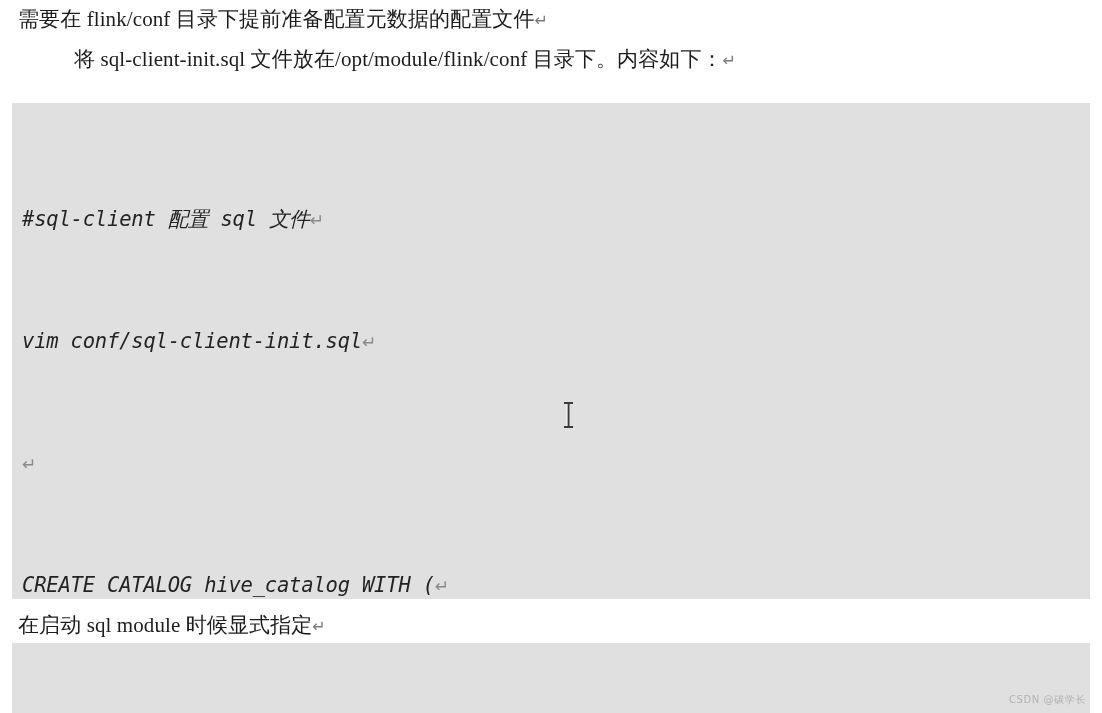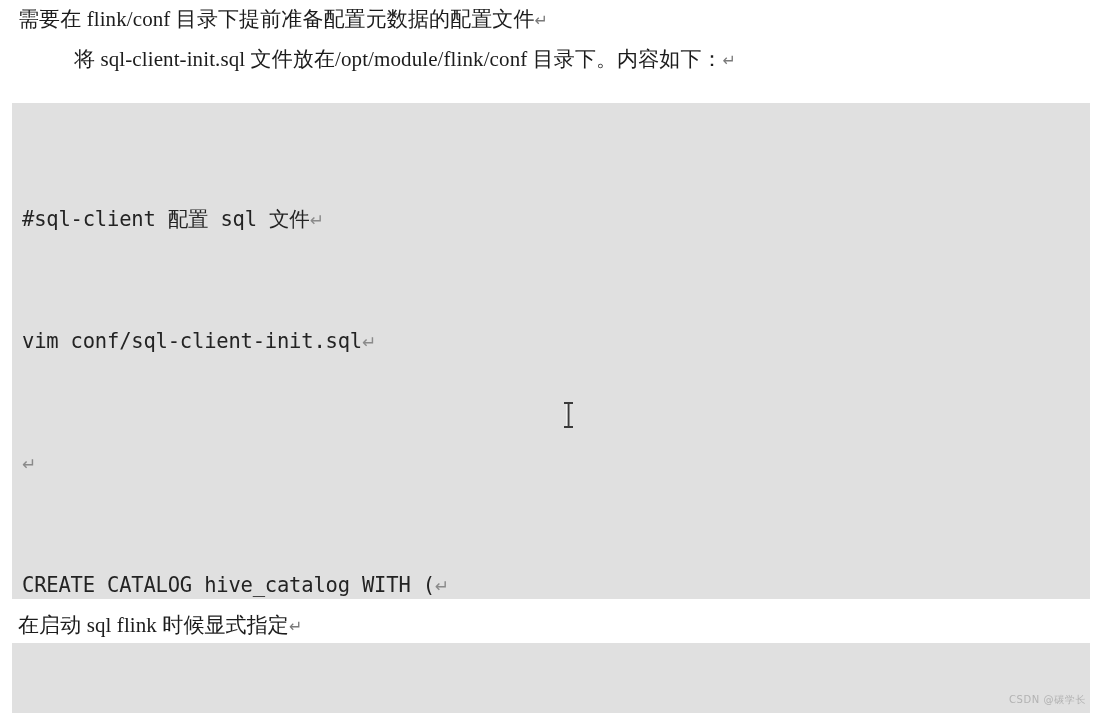--- a/index.html
+++ b/index.html
@@ -45,20 +45,21 @@
   .codeblock {
     position: absolute;
     background: #e0e0e0;
     font-family: "DejaVu Sans Mono", "Liberation Mono", monospace;
     font-size: 20.5px;
     line-height: 30.5px;
     color: #232323;
     white-space: pre;
     letter-spacing: -0.2px;
     box-sizing: border-box;
+    font-style: italic;
   }
   #code-main {
     left: 12px;
     top: 103px;
     width: 1078px;
     height: 496px;
     padding: 9px 0 0 10px;
   }
   #code-launch {
     left: 12px;
@@ -157,20 +158,20 @@
       <rect x="4.5" y="0" width="2" height="26"></rect>
       <rect x="1" y="0" width="9" height="2"></rect>
       <rect x="1" y="24" width="9" height="2"></rect>
     </g>
     <g fill="#ffffff" opacity="0.55">
       <rect x="3" y="2" width="1.5" height="22"></rect>
     </g>
   </svg>
 </div>
 
-<div id="para-startup" class="prose"><span>在启动 sql flink 时候显式指定</span><span class="ret">↵</span></div>
+<div id="para-startup" class="prose"><span>在启动 sql module 时候显式指定</span><span class="ret">↵</span></div>
 
 <div id="code-launch" class="codeblock">
   <span class="cl"><span>bin/sql-client.sh  embedded  -i  conf/sql-client-init.sql  -s  yarn-</span></span>
   
 </div>
 
 <div id="watermark">CSDN @碳学长</div>
 
 </body></html>

